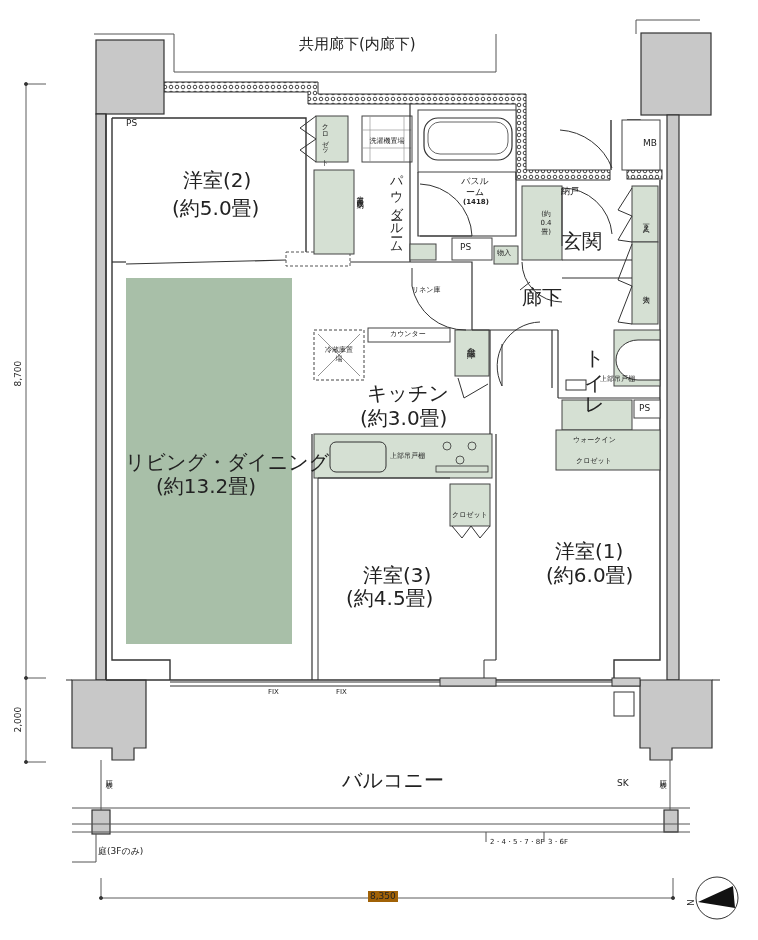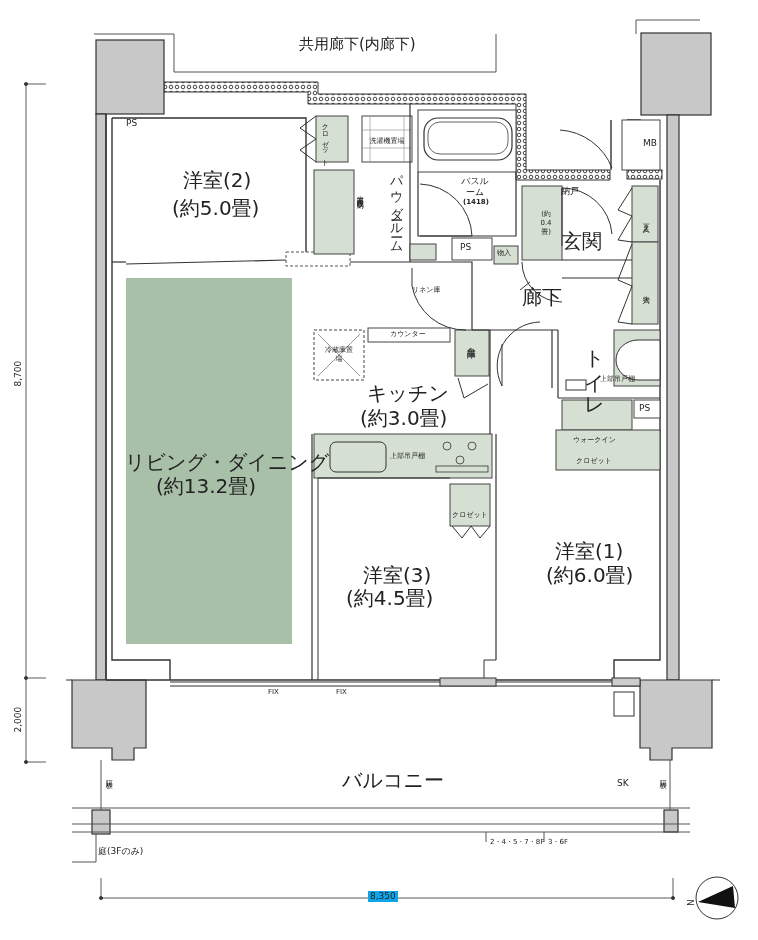--- a/index.html
+++ b/index.html
@@ -245,14 +245,14 @@
 
 <div class="lbl big" style="left:342px;top:752px;margin-top:16px;">バルコニー</div>
 <div class="lbl xs vert" style="left:104px;top:775px;">隔板</div>
 <div class="lbl xs vert" style="left:658px;top:775px;">隔板</div>
 <div class="lbl xs" style="left:98px;top:846px;font-size:9px;">庭(3Fのみ)</div>
 <div class="lbl xs" style="left:490px;top:838px;">2・4・5・7・8F</div>
 <div class="lbl xs" style="left:548px;top:838px;">3・6F</div>
 
 <div class="lbl sm" style="left:6px;top:368px;transform:rotate(-90deg);background:#fff;">8,700</div>
 <div class="lbl sm" style="left:6px;top:714px;transform:rotate(-90deg);background:#fff;">2,000</div>
-<div class="lbl sm" style="left:368px;top:891px;background:#0ea5e9;padding:0 2px;">8,350</div>
+<div class="lbl sm" style="left:368px;top:891px;background:#a16207;padding:0 2px;">8,350</div>
 <div class="lbl sm" style="left:688px;top:897px;transform:rotate(-90deg);">N</div>
 
 </body></html>

